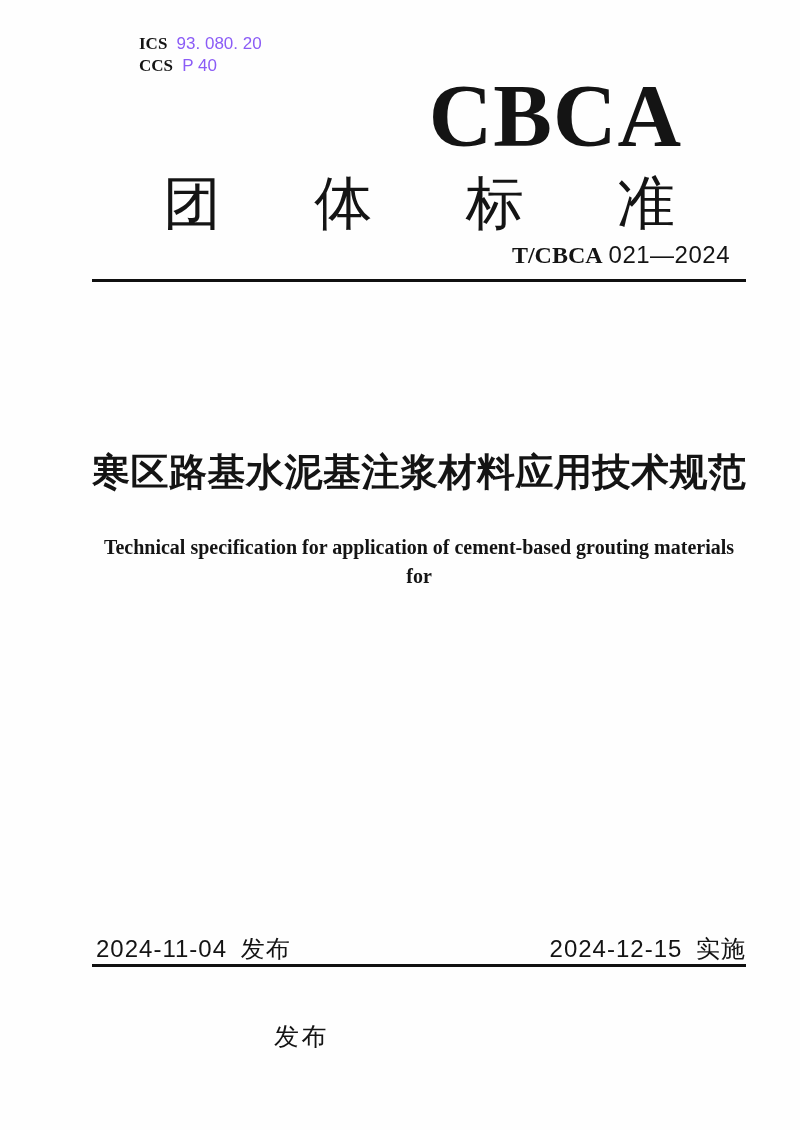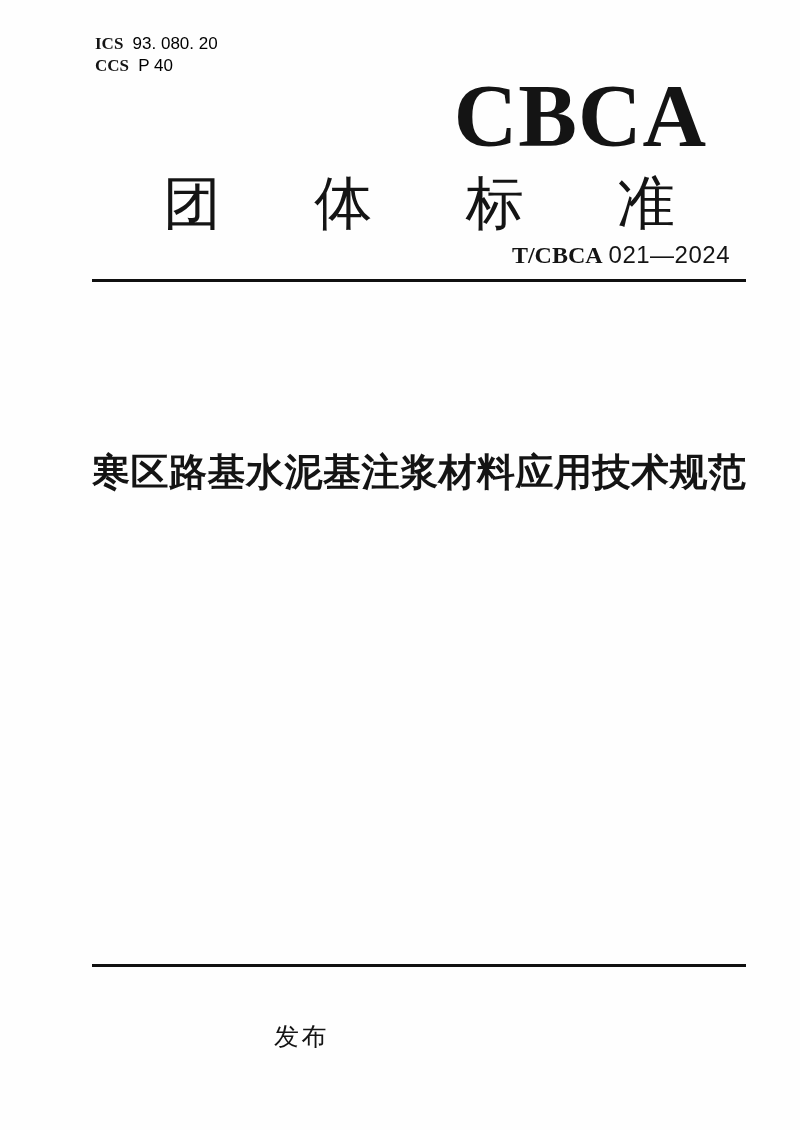--- a/index.html
+++ b/index.html
@@ -8,25 +8,25 @@
     width:800px;height:1130px;
     margin:0 auto;
     background:#fefefe;
     color:#141414;
     font-family:"Liberation Serif", serif;
     overflow:hidden;
   }
   
   .meta{position:absolute;left:95px;top:33px;font-size:17px;line-height:22px;}
   .meta .row{white-space:nowrap;}
-  .meta .lbl{font-weight:bold;font-family:"Liberation Serif",serif;}
-  .meta .val{font-family:"Liberation Sans",sans-serif;font-weight:normal;margin-left:5px;color:#000000;margin-top:28px;}
+  .meta .lbl{font-weight:bold;font-family:"Liberation Serif",serif;margin-left:44px;}
+  .meta .val{font-family:"Liberation Sans",sans-serif;font-weight:normal;margin-left:5px;color:#8b5cf6;margin-top:28px;}
   
   .logo{
-    position:absolute;top:72px;right:93px;
+    position:absolute;top:72px;right:118px;
     font-family:"Liberation Serif",serif;font-weight:bold;
     font-size:88px;line-height:1;letter-spacing:1px;
   }
   
   .series{
     position:absolute;left:163px;top:174px;width:512px;
     display:flex;justify-content:space-between;
     font-family:"Liberation Sans",sans-serif;
     font-size:58px;line-height:1;font-weight:normal;
   }
@@ -103,22 +103,33 @@
   <div class="std-no">
     <span class="prefix">T/CBCA</span>
     <span class="num">021—2024</span>
   </div>
 
   <div class="rule rule-top"></div>
 
   <div class="title-cn">寒区路基水泥基注浆材料应用技术规范</div>
 
   <div class="title-en">
+    <div>Technical specification for application of cement-based grouting materials for</div>
   </div>
 
+  <div class="dates">
+    <div class="left">
+      <span class="date">2024-11-04</span>
+      <span class="dlbl">发布</span>
+    </div>
+    <div class="right">
+      <span class="date">2024-12-15</span>
+      <span class="dlbl">实施</span>
+    </div>
+  </div>
 
   <div class="rule rule-bottom"></div>
 
   <div class="publisher">
     <span class="gap"></span>
     <span>发布</span>
   </div>
 
 </div>
 

